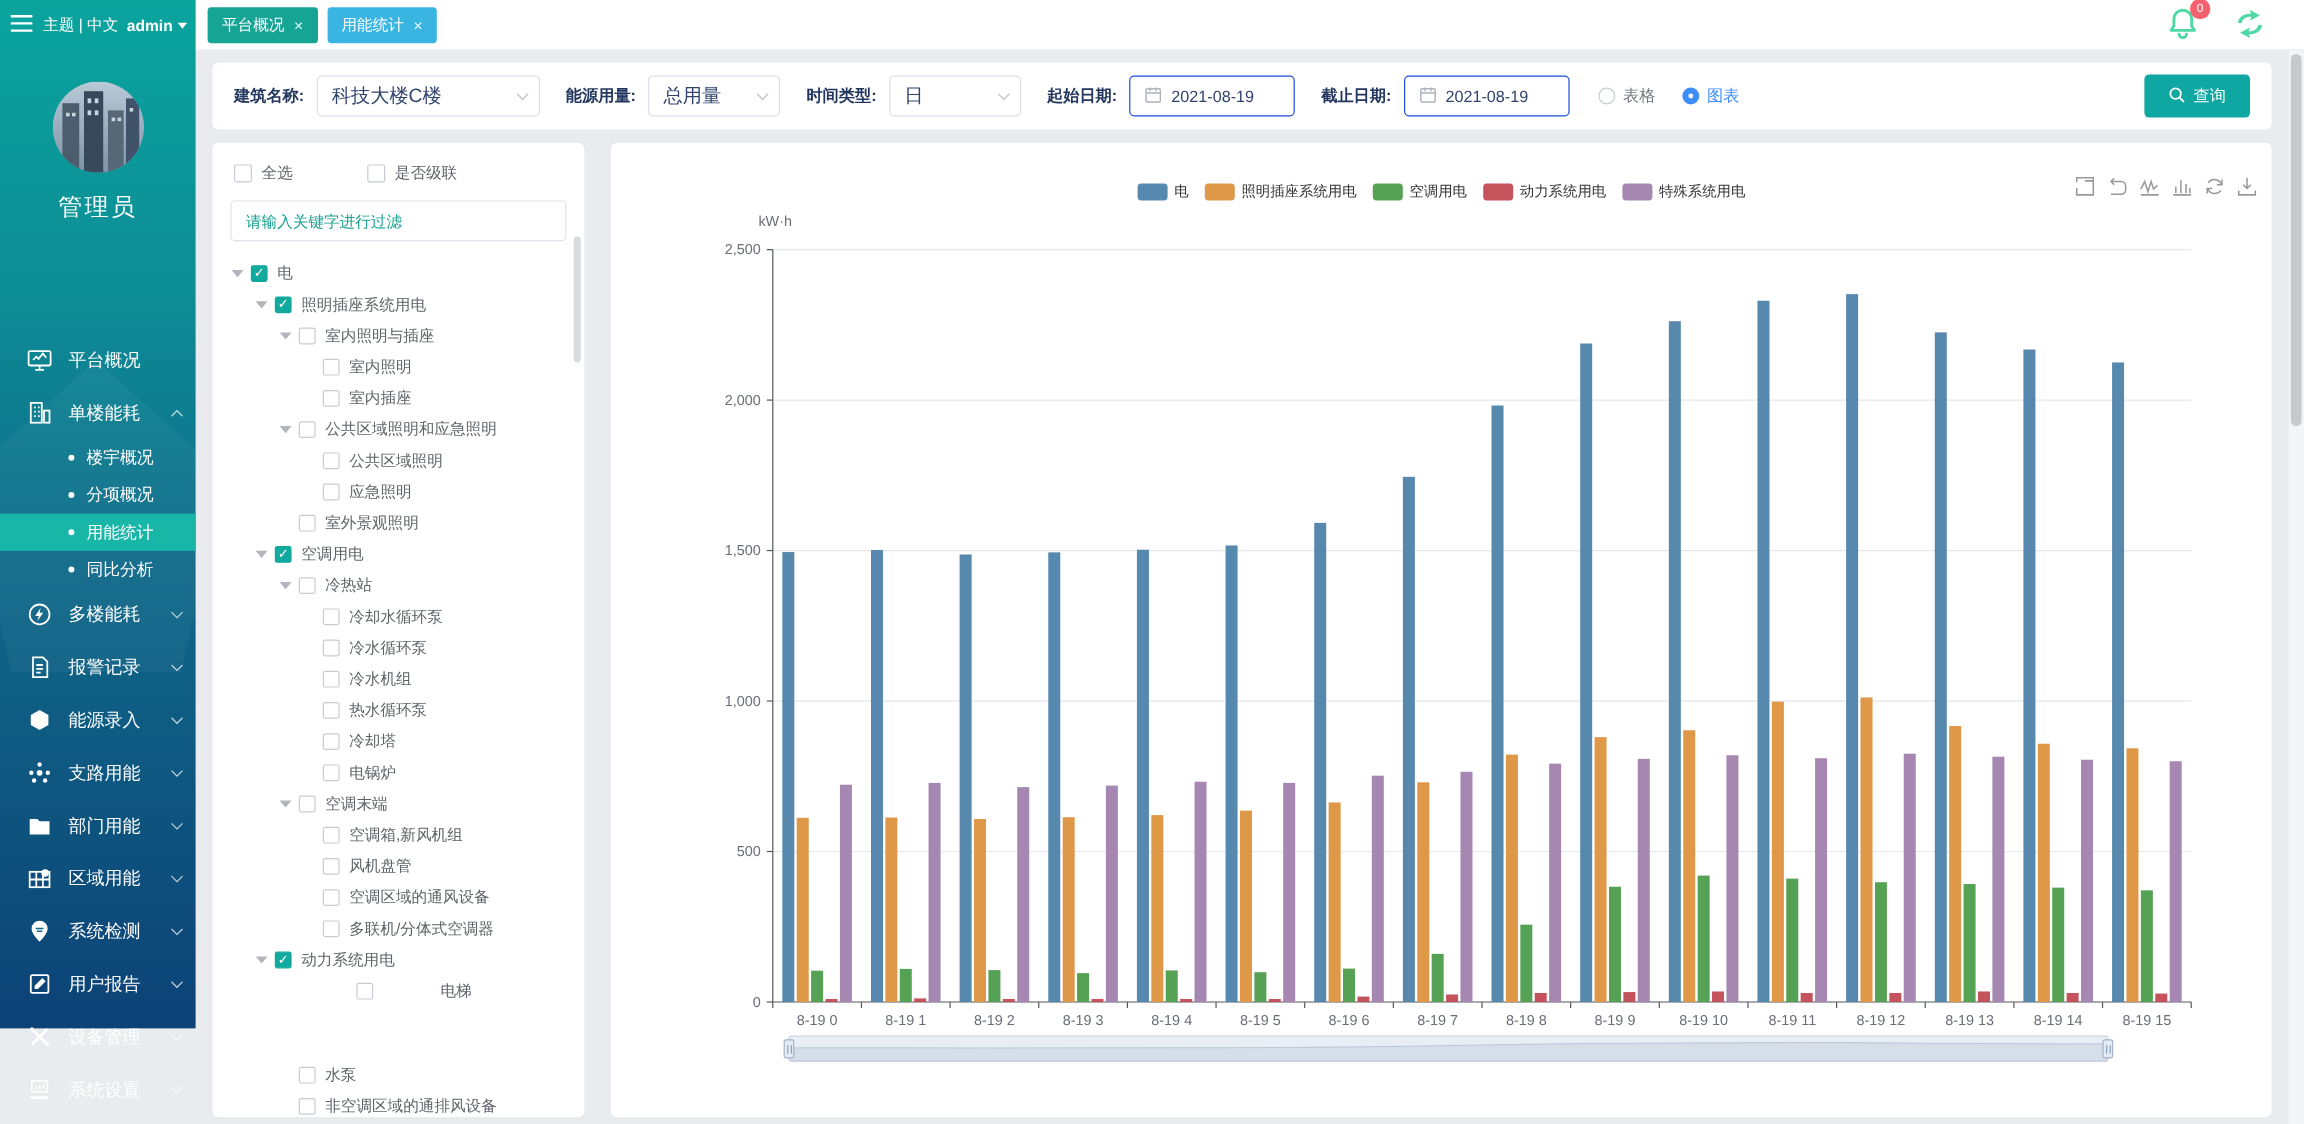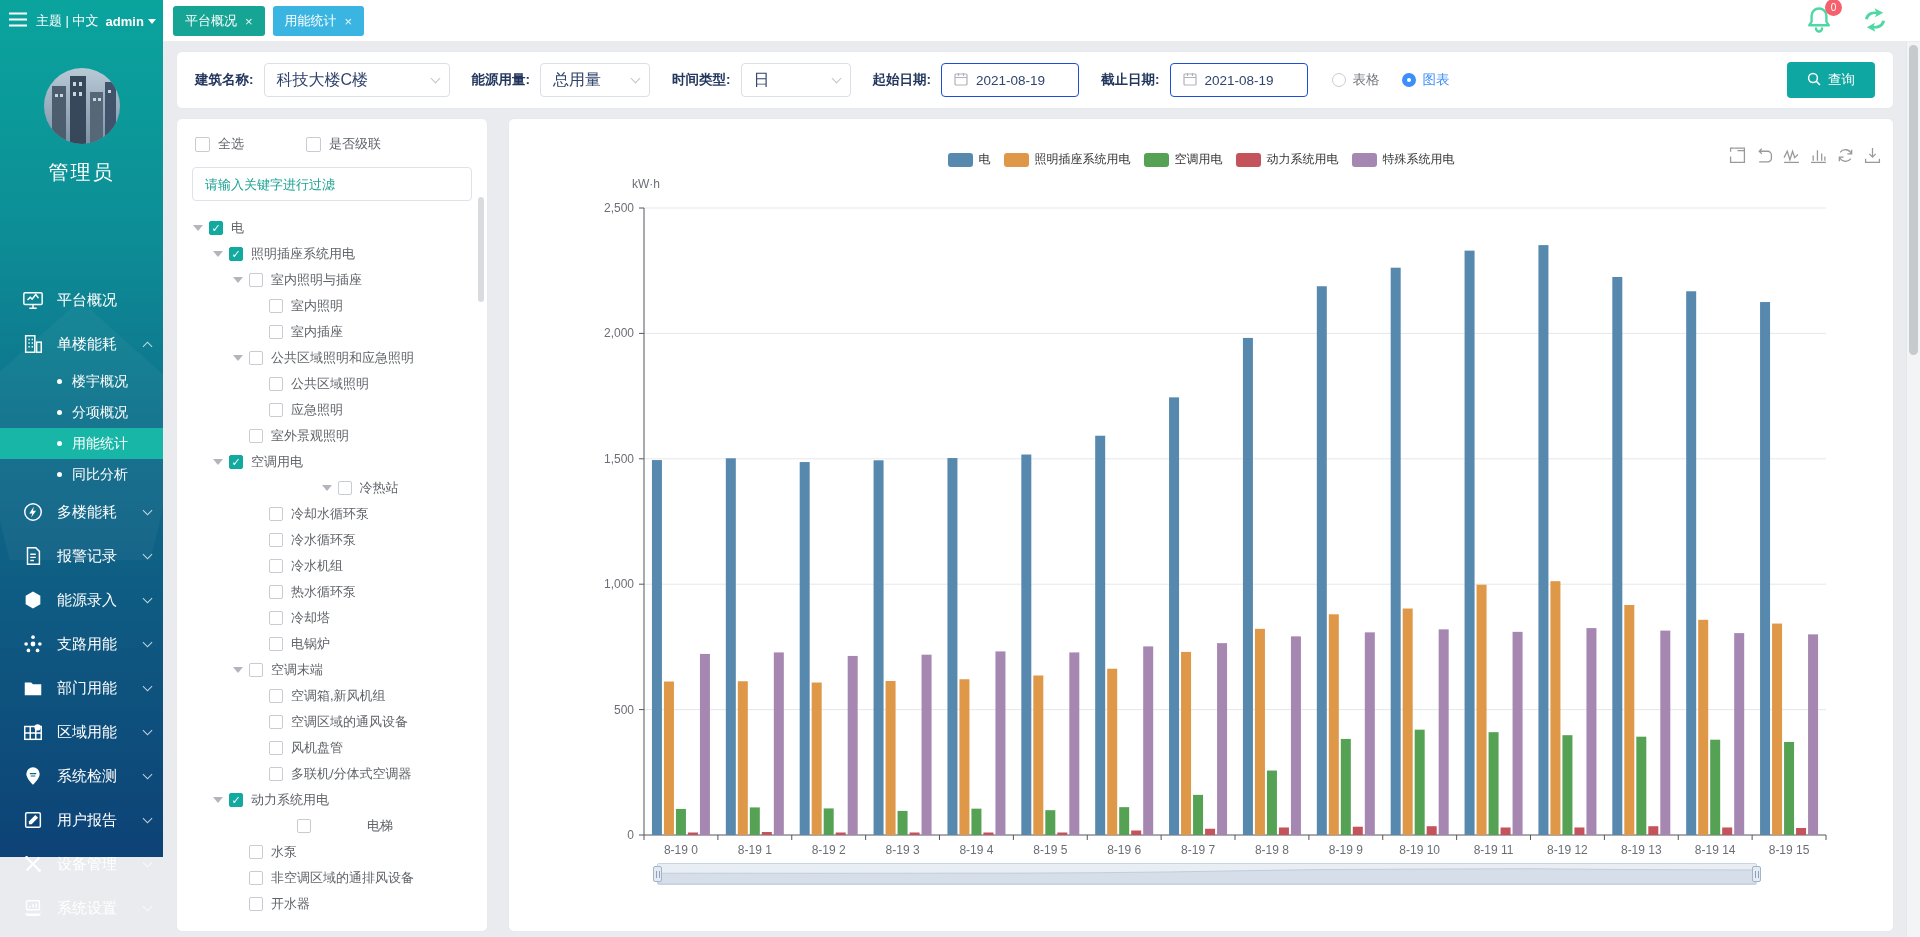--- a/index.html
+++ b/index.html
@@ -414,91 +414,91 @@
         <div class="tree-row" style="padding-left: 50px;">
           <span class="tri-empty"></span>
           <span class="chk"></span>
           <span class="tree-label">室外景观照明</span>
         </div>
         <div class="tree-row" style="padding-left: 30px;">
           <span class="tri"></span>
           <span class="chk on"></span>
           <span class="tree-label">空调用电</span>
         </div>
-        <div class="tree-row" style="padding-left: 50px; justify-content: center;">
-          <span class="tri"></span>
-          <span class="chk"></span>
-          <span class="tree-label">冷热站</span>
-        </div>
-        <div class="tree-row" style="padding-left: 70px;">
-          <span class="tri-empty"></span>
-          <span class="chk"></span>
-          <span class="tree-label">冷却水循环泵</span>
-        </div>
-        <div class="tree-row" style="padding-left: 70px;">
-          <span class="tri-empty"></span>
-          <span class="chk"></span>
-          <span class="tree-label">冷水循环泵</span>
-        </div>
-        <div class="tree-row" style="padding-left: 70px;">
-          <span class="tri-empty"></span>
-          <span class="chk"></span>
-          <span class="tree-label">冷水机组</span>
-        </div>
-        <div class="tree-row" style="padding-left: 70px;">
-          <span class="tri-empty"></span>
-          <span class="chk"></span>
-          <span class="tree-label">热水循环泵</span>
-        </div>
-        <div class="tree-row" style="padding-left: 70px;">
-          <span class="tri-empty"></span>
-          <span class="chk"></span>
-          <span class="tree-label">冷却塔</span>
-        </div>
-        <div class="tree-row" style="padding-left: 70px;">
-          <span class="tri-empty"></span>
-          <span class="chk"></span>
-          <span class="tree-label">电锅炉</span>
-        </div>
         <div class="tree-row" style="padding-left: 50px;">
           <span class="tri"></span>
           <span class="chk"></span>
+          <span class="tree-label">冷热站</span>
+        </div>
+        <div class="tree-row" style="padding-left: 70px;">
+          <span class="tri-empty"></span>
+          <span class="chk"></span>
+          <span class="tree-label">冷却水循环泵</span>
+        </div>
+        <div class="tree-row" style="padding-left: 70px;">
+          <span class="tri-empty"></span>
+          <span class="chk"></span>
+          <span class="tree-label">冷水循环泵</span>
+        </div>
+        <div class="tree-row" style="padding-left: 70px;">
+          <span class="tri-empty"></span>
+          <span class="chk"></span>
+          <span class="tree-label">冷水机组</span>
+        </div>
+        <div class="tree-row" style="padding-left: 70px;">
+          <span class="tri-empty"></span>
+          <span class="chk"></span>
+          <span class="tree-label">热水循环泵</span>
+        </div>
+        <div class="tree-row" style="padding-left: 70px;">
+          <span class="tri-empty"></span>
+          <span class="chk"></span>
+          <span class="tree-label">冷却塔</span>
+        </div>
+        <div class="tree-row" style="padding-left: 70px;">
+          <span class="tri-empty"></span>
+          <span class="chk"></span>
+          <span class="tree-label">电锅炉</span>
+        </div>
+        <div class="tree-row" style="padding-left: 50px;">
+          <span class="tri"></span>
+          <span class="chk"></span>
           <span class="tree-label">空调末端</span>
         </div>
         <div class="tree-row" style="padding-left: 70px;">
           <span class="tri-empty"></span>
           <span class="chk"></span>
           <span class="tree-label">空调箱,新风机组</span>
         </div>
         <div class="tree-row" style="padding-left: 70px;">
           <span class="tri-empty"></span>
           <span class="chk"></span>
+          <span class="tree-label">风机盘管</span>
+        </div>
+        <div class="tree-row" style="padding-left: 70px;">
+          <span class="tri-empty"></span>
+          <span class="chk"></span>
           <span class="tree-label">空调区域的通风设备</span>
-        </div>
-        <div class="tree-row" style="padding-left: 70px;">
-          <span class="tri-empty"></span>
-          <span class="chk"></span>
-          <span class="tree-label">风机盘管</span>
         </div>
         <div class="tree-row" style="padding-left: 70px;">
           <span class="tri-empty"></span>
           <span class="chk"></span>
           <span class="tree-label">多联机/分体式空调器</span>
         </div>
         <div class="tree-row" style="padding-left: 30px;">
           <span class="tri"></span>
           <span class="chk on"></span>
           <span class="tree-label">动力系统用电</span>
         </div>
         <div class="tree-row" style="padding-left: 50px; gap: 48px;">
           <span class="tri-empty"></span>
           <span class="chk"></span>
           <span class="tree-label">电梯</span>
         </div>
-        <div class="tree-row" style="padding-left: 50px;">
+        <div class="tree-row" style="padding-left: 50px; margin-top: 44px;">
           <span class="tri-empty"></span>
           <span class="chk"></span>
           <span class="tree-label">水泵</span>
         </div>
         <div class="tree-row" style="padding-left: 50px;">
           <span class="tri-empty"></span>
           <span class="chk"></span>
           <span class="tree-label">非空调区域的通排风设备</span>
         </div>
         <div class="tree-row" style="padding-left: 50px;">

